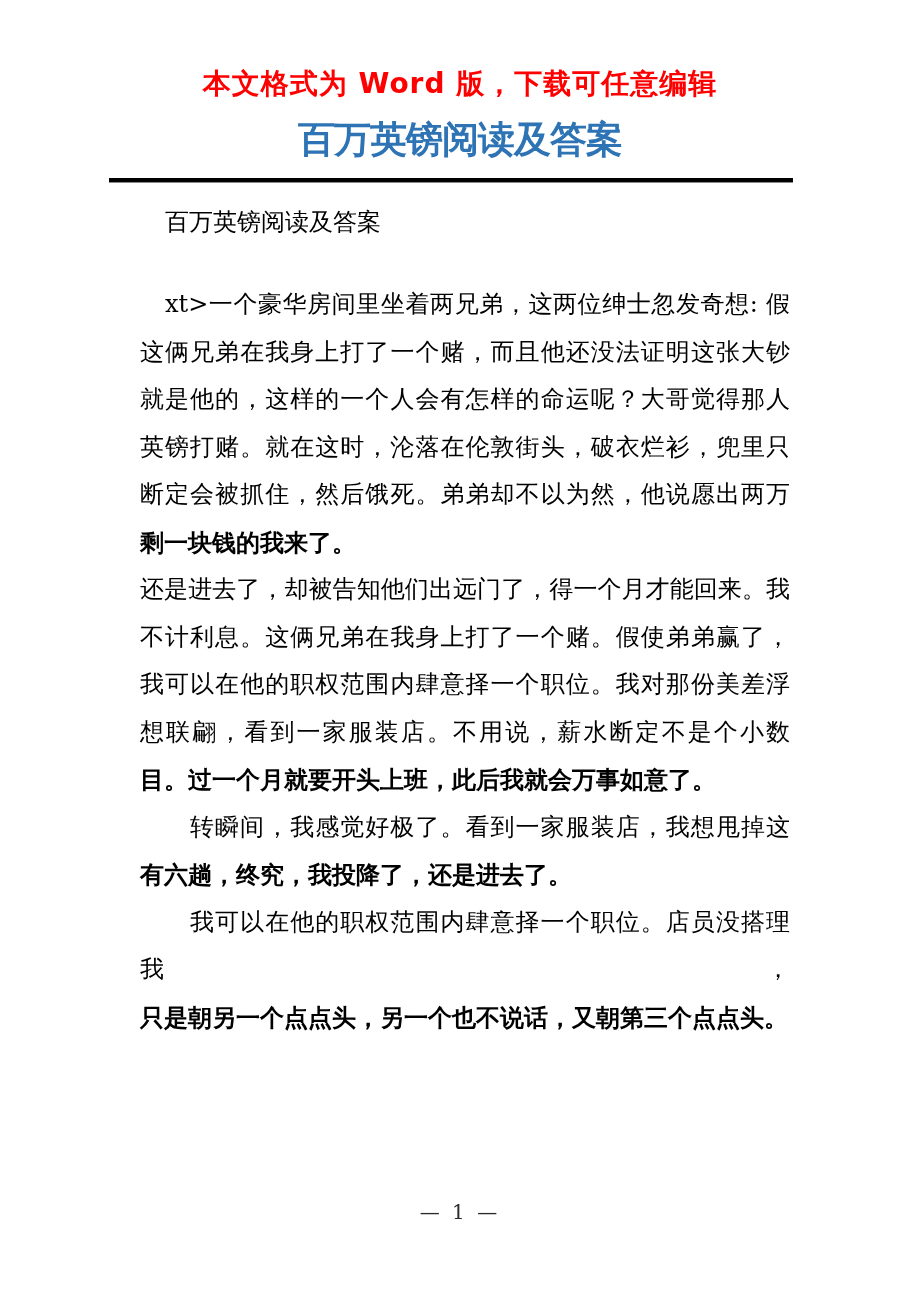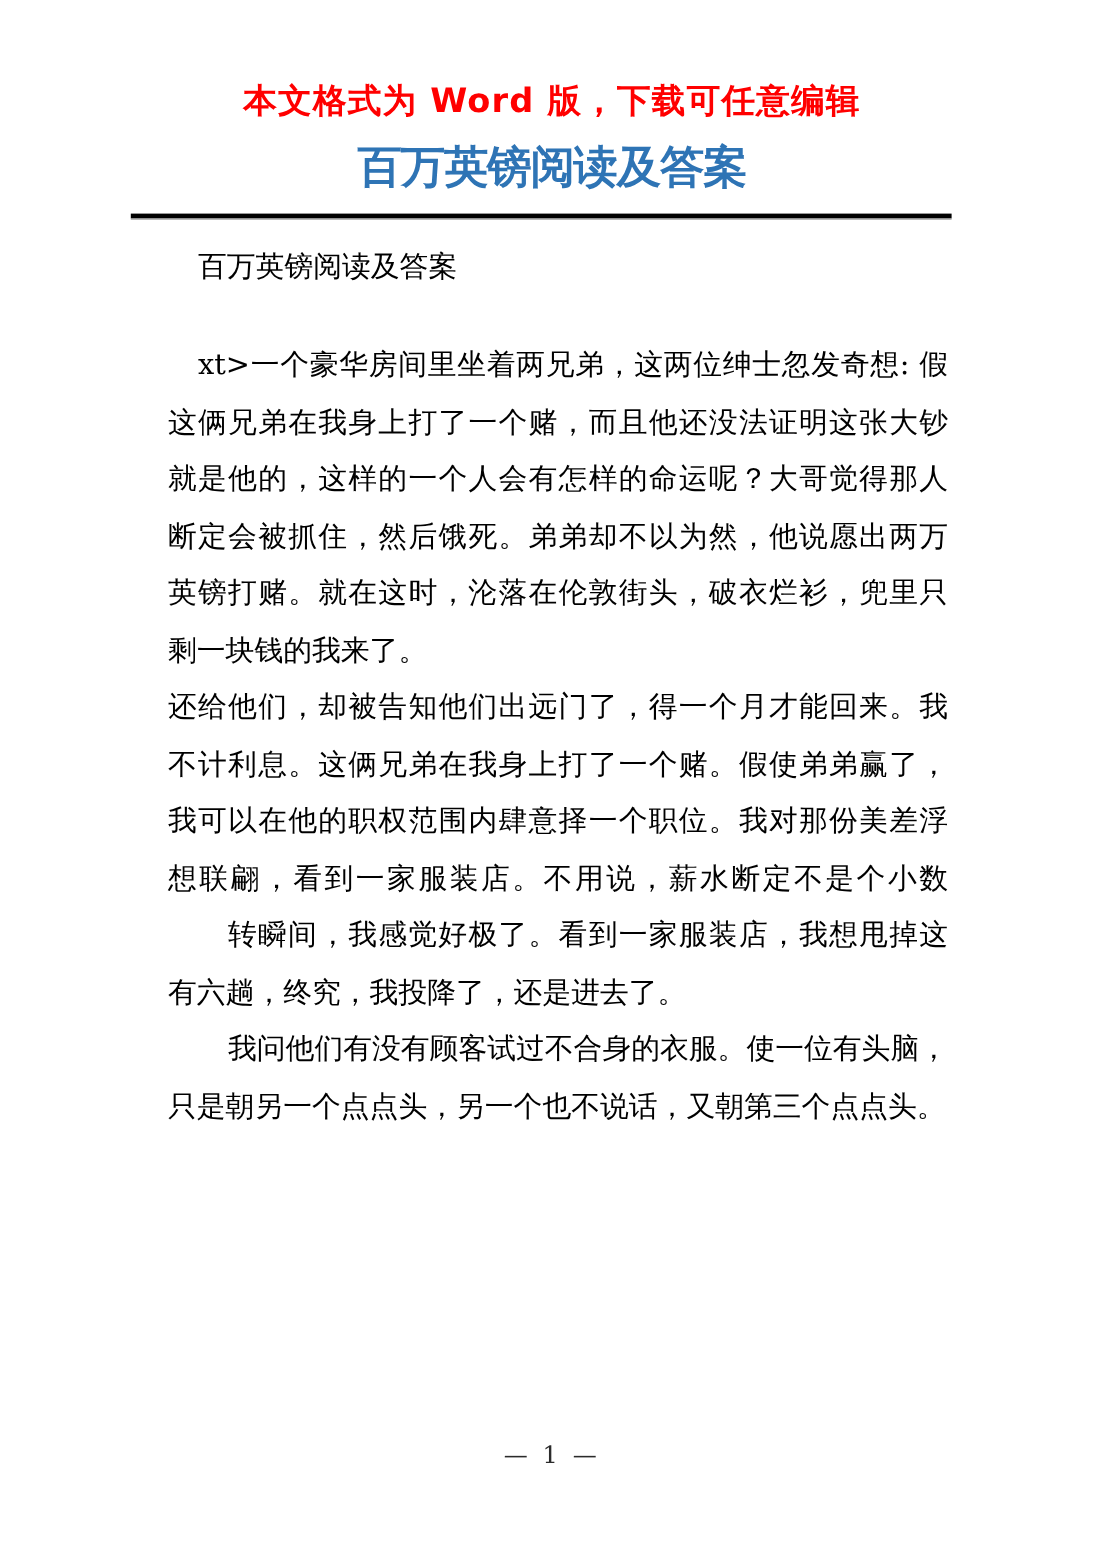--- a/index.html
+++ b/index.html
@@ -55,21 +55,21 @@
     left: 140px;
     width: 650px;
     font-size: 24px;
     color: #000000;
   }
   .line {
     line-height: 47.5px;
     text-align: justify;
     text-align-last: justify;
   }
-  .line.final { text-align-last: left; }
+  .line.final { text-align-last: left; font-weight: bold; }
   .subtitle-line {
     line-height: 48px;
     text-align: left;
   }
   .indent-1 { text-indent: 25px; }
   .indent-2 { text-indent: 50px; }
   .spacer { height: 35px; }
   .footer {
     position: absolute;
     top: 1198px;
@@ -96,39 +96,40 @@
   <div class="body-text">
 
     <div class="subtitle-line indent-1">百万英镑阅读及答案</div>
 
     <div class="spacer"></div>
 
     <div>
       <div class="line indent-1">xt&gt;一个豪华房间里坐着两兄弟，这两位绅士忽发奇想: 假</div>
       <div class="line">这俩兄弟在我身上打了一个赌，而且他还没法证明这张大钞</div>
       <div class="line">就是他的，这样的一个人会有怎样的命运呢？大哥觉得那人</div>
+      <div class="line">英镑打赌。就在这时，沦落在伦敦街头，破衣烂衫，兜里只</div>
       <div class="line">断定会被抓住，然后饿死。弟弟却不以为然，他说愿出两万</div>
-      <div class="line">英镑打赌。就在这时，沦落在伦敦街头，破衣烂衫，兜里只</div>
       <div class="line final">剩一块钱的我来了。</div>
     </div>
 
     <div>
-      <div class="line">还给他们，却被告知他们出远门了，得一个月才能回来。我</div>
+      <div class="line">还是进去了，却被告知他们出远门了，得一个月才能回来。我</div>
       <div class="line">不计利息。这俩兄弟在我身上打了一个赌。假使弟弟赢了，</div>
       <div class="line">我可以在他的职权范围内肆意择一个职位。我对那份美差浮</div>
       <div class="line">想联翩，看到一家服装店。不用说，薪水断定不是个小数</div>
+      <div class="line final">目。过一个月就要开头上班，此后我就会万事如意了。</div>
     </div>
 
     <div>
       <div class="line indent-2">转瞬间，我感觉好极了。看到一家服装店，我想甩掉这</div>
       <div class="line final">有六趟，终究，我投降了，还是进去了。</div>
     </div>
 
     <div>
-      <div class="line indent-2">我问他们有没有顾客试过不合身的衣服。使一位有头脑，</div>
+      <div class="line indent-2">我可以在他的职权范围内肆意择一个职位。店员没搭理我，</div>
       <div class="line final">只是朝另一个点点头，另一个也不说话，又朝第三个点点头。</div>
     </div>
 
   </div>
 
   <div class="footer">— 1 —</div>
 
 </div>
 
 </body></html>

